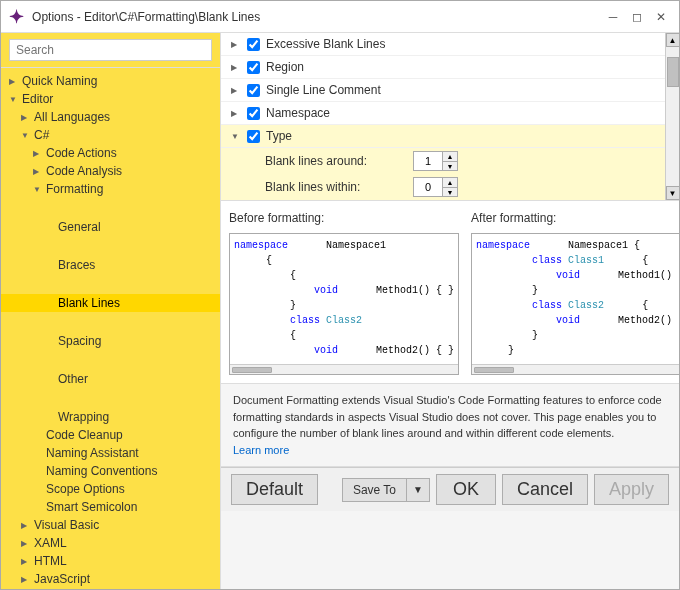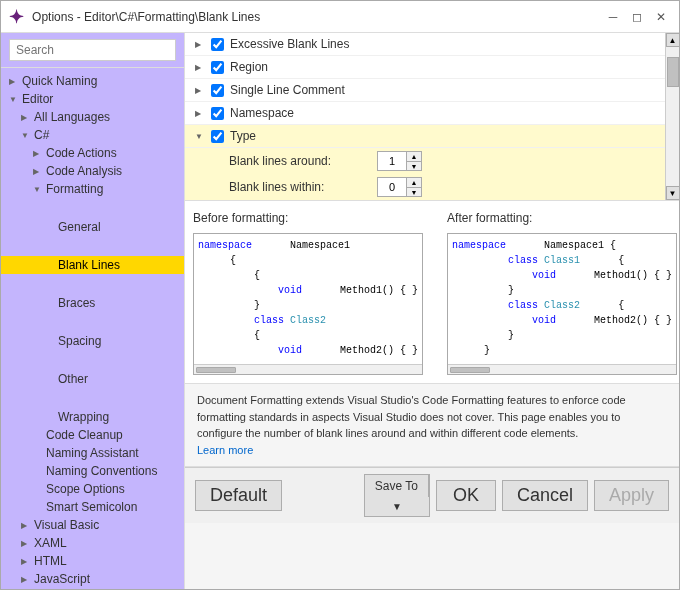--- a/index.html
+++ b/index.html
@@ -61,22 +61,22 @@
       align-items: center;
       justify-content: center;
     }
     .main-content {
       display: flex;
       flex: 1;
       overflow: hidden;
     }
     
     .sidebar {
-      width: 184px;
-      background: #c4b5fd;
+      width: 220px;
+      background: #fde047;
       border-right: 1px solid #ddd;
       display: flex;
       flex-direction: column;
       overflow: hidden;
     }
     .search-box {
       padding: 6px 8px;
       border-bottom: 1px solid #ddd;
     }
     .search-input {
@@ -181,21 +181,21 @@
       font-size: 7px;
       display: flex;
       align-items: center;
       justify-content: center;
       line-height: 1;
     }
     .spinner-btn + .spinner-btn { border-top: 1px solid #aaa; }
     
     .preview-area {
       display: flex;
-      gap: 16px;
+      gap: 4px;
       background: #fff;
       padding: 8px;
       border-bottom: 1px solid #ddd;
     }
     .preview-pane {
       flex: 1;
       border: 1px solid #aaa;
       overflow: hidden;
     }
     .preview-header {
@@ -268,21 +268,20 @@
       min-width: 60px;
       text-align: center;
     }
     .btn.disabled { color: #aaa; cursor: default; }
     .btn-saveto {
       display: flex;
       align-items: center;
       gap: 0;
       border: 1px solid #adadad;
       background: #e1e1e1;
-      flex-direction: column;
     }
     .btn-saveto-label {
       padding: 4px 10px;
       font-size: 12px;
       cursor: pointer;
       border-right: 1px solid #adadad;
       color: #333;
     }
     .btn-saveto-arrow {
       padding: 4px 6px;
@@ -385,28 +384,28 @@
         <div class="tree-item indent-3">
           <span class="tree-arrow">▼</span>
           <span>Formatting</span>
         </div>
 
         <div class="tree-item indent-4">
           <span class="tree-arrow"></span>
           <span>General</span>
         </div>
 
+        <div class="tree-item indent-4">
+          <span class="tree-arrow"></span>
+          <span>Braces</span>
+        </div>
+
         <div class="tree-item indent-4 selected">
           <span class="tree-arrow"></span>
           <span>Blank Lines</span>
-        </div>
-
-        <div class="tree-item indent-4">
-          <span class="tree-arrow"></span>
-          <span>Braces</span>
         </div>
 
         <div class="tree-item indent-4">
           <span class="tree-arrow"></span>
           <span>Spacing</span>
         </div>
 
         <div class="tree-item indent-4">
           <span class="tree-arrow"></span>
           <span>Other</span>

